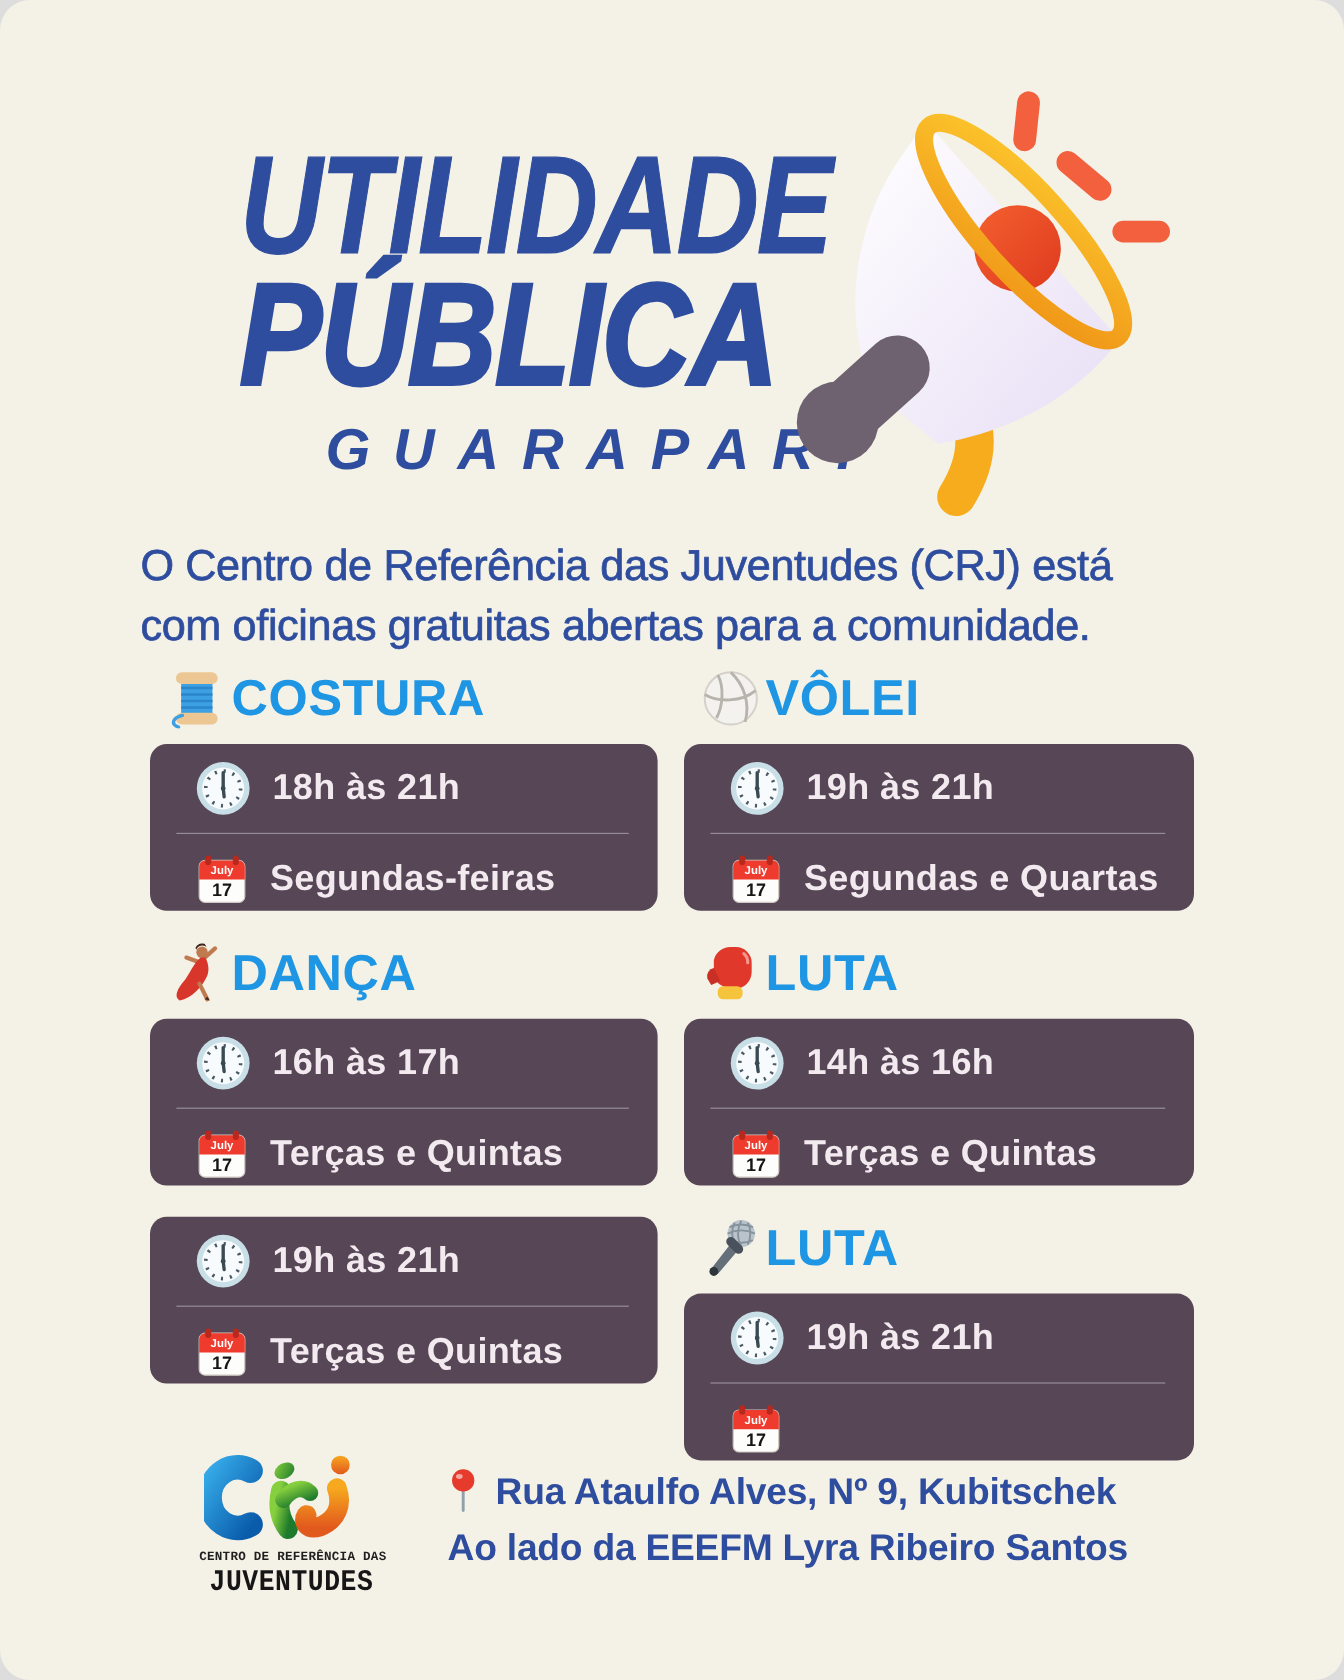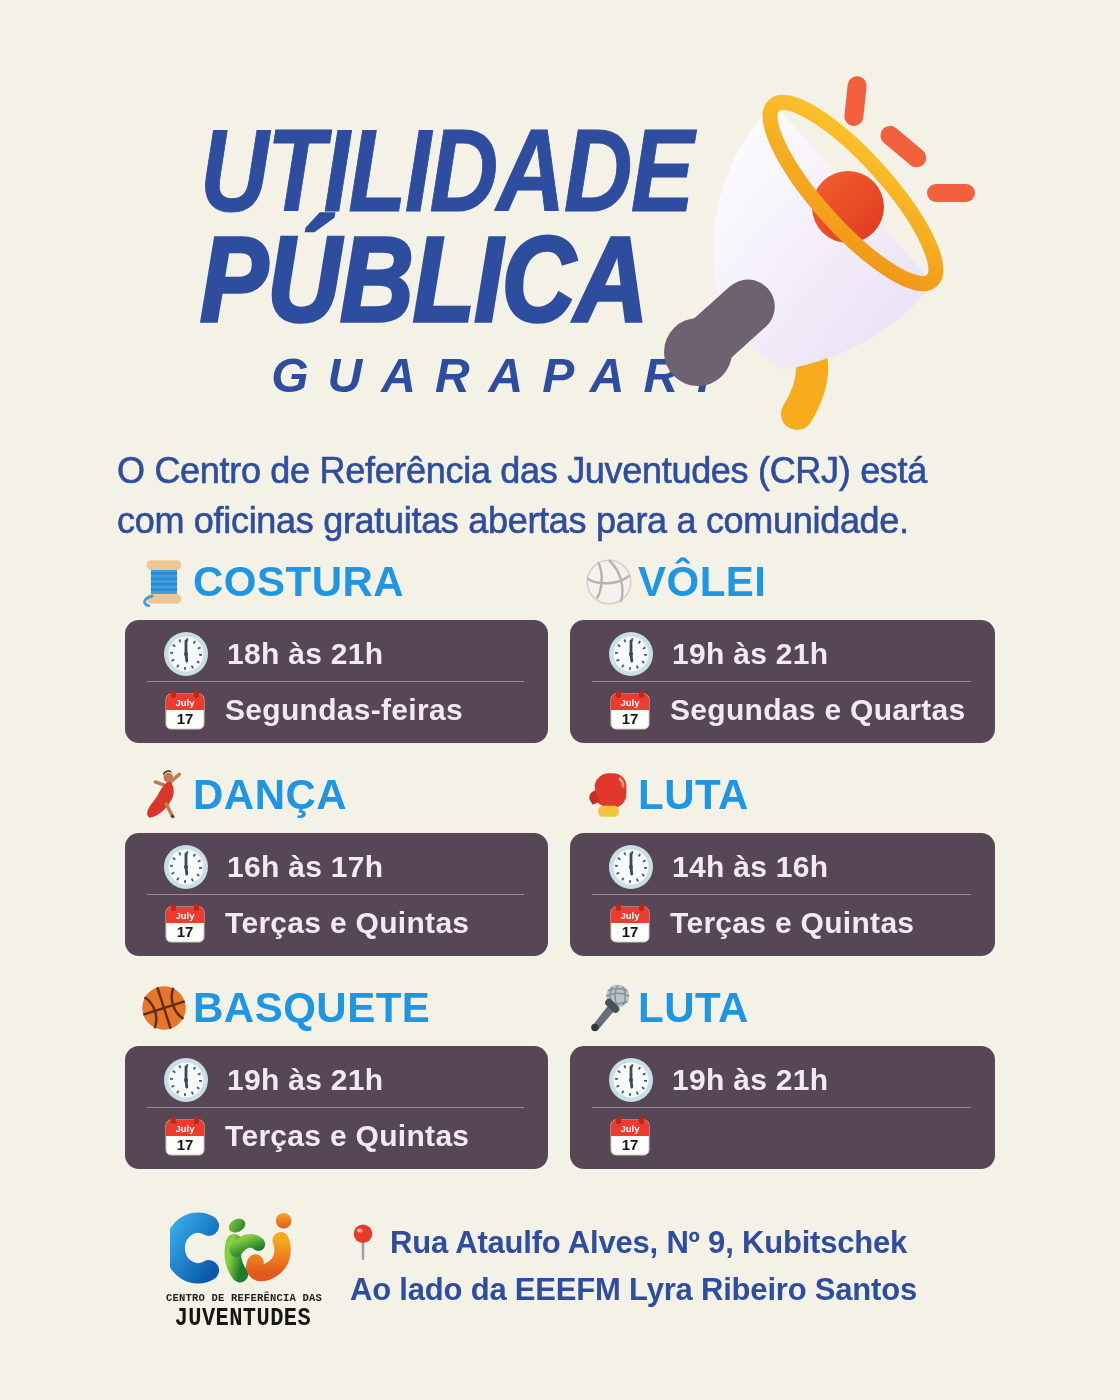--- a/index.html
+++ b/index.html
@@ -1,20 +1,21 @@
 <!DOCTYPE html>
 <html><head>
 <meta charset="utf-8">
 <style>
   * { margin:0; padding:0; box-sizing:border-box; }
   html,body { background:#ddd; }
   .poster {
     position:relative; width:1120px; height:1400px;
     background:#f4f1e6; overflow:hidden; margin:0 auto;
     font-family:"Liberation Sans", sans-serif;
+    border-radius:25px;
   }
   
   .titles { position:absolute; left:200px; top:116px; color:#2e4d9e; }
   .title-1 {
     font-size:116px; font-weight:bold; font-style:italic; line-height:.95;
     letter-spacing:-2px; transform:scaleX(.82); transform-origin:left top;
     -webkit-text-stroke:1px #2e4d9e; white-space:nowrap;
   }
   .title-2 {
     font-size:120px; font-weight:bold; font-style:italic; line-height:.95;
@@ -41,35 +42,35 @@
   .section-header {
     display:flex; align-items:center; gap:4px; height:52px;
     margin-bottom:12px; padding-left:14px;
   }
   .section-header .w-icon { width:50px; height:50px; flex:0 0 auto; }
   .section-title {
     font-size:42px; font-weight:bold; color:#1e96e3; letter-spacing:.5px;
     white-space:nowrap;
   }
   .card {
-    height:123px; background:#564656; border-radius:14px;
-    display:flex; flex-direction:column; justify-content:center;
-    padding:0 24px 0 38px; color:#f3eaf0;
+    height:139px; background:#564656; border-radius:14px;
+    display:flex; flex-direction:column; justify-content:space-between;
+    padding:10px 24px 0 38px; color:#f3eaf0;
   }
   .card-row { display:flex; align-items:center; gap:18px; height:53px; }
   .card-row .c-icon { flex:0 0 auto; }
   .card-text { font-size:30px; font-weight:bold; letter-spacing:.3px; white-space:nowrap; }
   .card-divider { height:1px; background:rgba(255,255,255,.38); margin:1px 0 1px -16px; }
   
   .logo { position:absolute; left:166px; top:1208px; width:144px; text-align:center;font-family:Liberation Mono, monospace; }
   .logo svg { display:block; margin:0 auto; }
   .logo-text1 { font-size:10.5px; font-weight:bold; color:#1f1f1f; letter-spacing:.2px; margin-top:4px; white-space:nowrap; }
   .logo-text2 { font-size:25px; font-weight:bold; color:#161616; transform:scaleX(.88); transform-origin:center; letter-spacing:.5px; }
   .address {
-    position:absolute; left:350px; top:1220px; color:#2e4d9e;
+    position:absolute; left:373px; top:1220px; color:#2e4d9e;
     font-size:31px; font-weight:bold; line-height:1.5; letter-spacing:-.2px;
   }
   .address-line1 { display:flex; align-items:center; gap:14px; }
   .address .pin { width:26px; height:40px; flex:0 0 auto; }
 </style>
 </head>
 <body>
 
 <div class="poster">
 
@@ -271,34 +272,20 @@
               <rect x="31" y="2" width="5" height="8" rx="2.5" fill="#b8281d"></rect>
             <text x="22" y="17.5" font-size="9.5" font-weight="bold" fill="#ffffff" text-anchor="middle">July</text>
             <text x="22" y="36" font-size="15" font-weight="bold" fill="#161616" text-anchor="middle">17</text>
           </svg>
           <div class="card-text">Terças e Quintas</div>
         </div>
       </div>
     </div>
 
     <div class="section">
-      <div class="section-header">
-        <svg class="w-icon" viewBox="0 0 46 46">
-          <g transform="rotate(-18 23 23)">
-            <circle cx="23" cy="23" r="20" fill="#e5762c"></circle>
-            <g stroke="#5f2d10" stroke-width="2.2" fill="none">
-              <path d="M3 23 h40"></path>
-                <path d="M23 3 v40"></path>
-              <path d="M9 8 c7 8 7 22 0 30"></path>
-                <path d="M37 8 c-7 8 -7 22 0 30"></path>
-            </g>
-          </g>
-        </svg>
-        <div class="section-title">BASQUETE</div>
-      </div>
       <div class="card">
         <div class="card-row">
           <svg class="c-icon" width="46" height="46" viewBox="0 0 46 46">
             <circle cx="23" cy="23" r="22" fill="#c9dfe8"></circle>
               <circle cx="23" cy="23" r="17.5" fill="#f7fbfd"></circle>
             <circle cx="23" cy="23" r="14.5" fill="none" stroke="#4a5a63" stroke-width="3" stroke-dasharray="1.8 5.79"></circle>
             <line x1="23" y1="23" x2="23" y2="10" stroke="#3a4a52" stroke-width="2.8" stroke-linecap="round"></line>
             <line x1="23" y1="23" x2="23.8" y2="30" stroke="#3a4a52" stroke-width="2.8" stroke-linecap="round"></line>
             <circle cx="23" cy="23" r="2" fill="#3a4a52"></circle>
           </svg>

